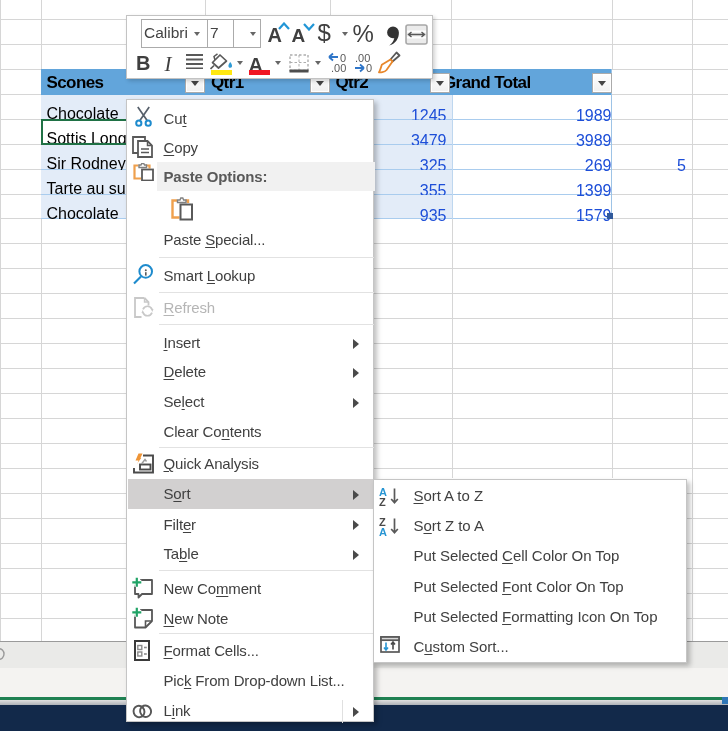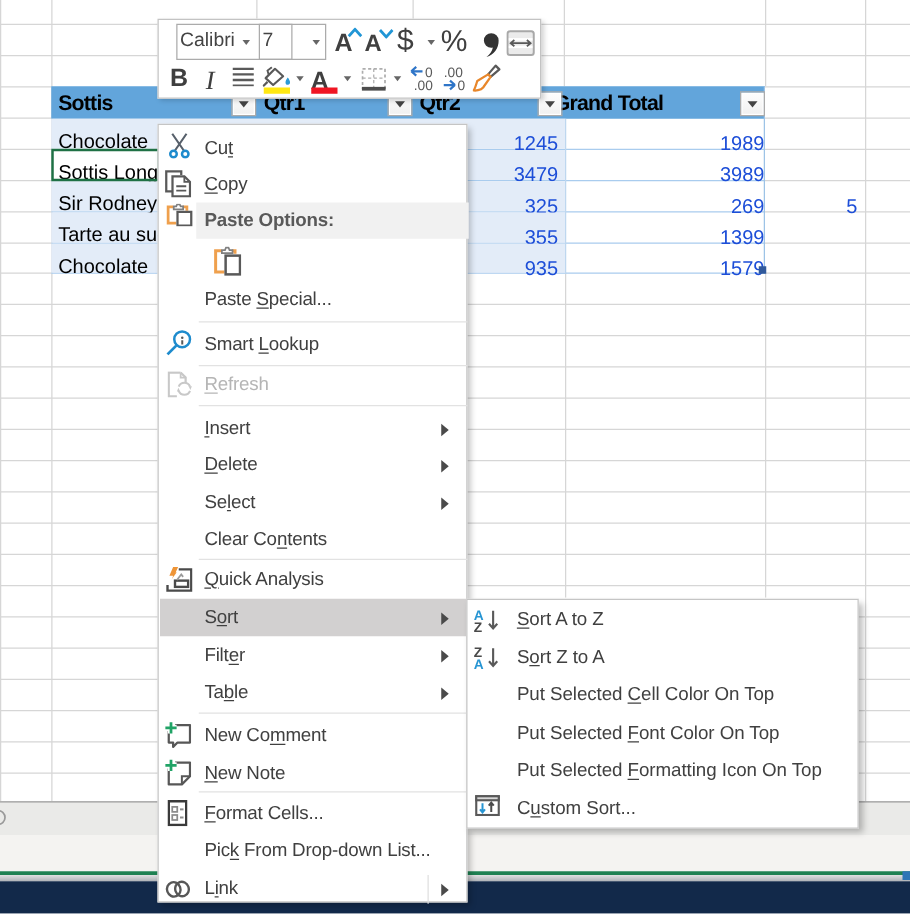--- a/index.html
+++ b/index.html
@@ -77,21 +77,21 @@
 <div class="vl" style="left:205px;top:0;height:15px"></div>
 <div class="vl" style="left:330px;top:0;height:15px"></div>
 <div class="vl" style="left:451px;top:0;height:69px"></div>
 <div class="vl" style="left:451.5px;top:218px;height:260px"></div>
 <div class="vl" style="left:612px;top:0;height:69px"></div>
 <div class="vl" style="left:612px;top:218px;height:260px"></div>
 <div class="vl" style="left:692px;top:0;height:641px"></div>
 
 <div id="tbl">
   <div class="hdr"></div>
-  <div class="hcell" style="left:5.5px">Sottis</div>
+  <div class="hcell" style="left:5.5px">Scones</div>
   <div class="hcell" style="left:170px">Qtr1</div>
   <div class="hcell" style="left:294.5px">Qtr2</div>
   <div class="hcell" style="left:402px">Grand Total</div>
   <div class="row" style="top:25.5px">
         <div class="fillBD"></div>
         <div class="cellt" style="left:5.5px">Chocolate</div>
         <div class="num" style="left:300px;width:105.5px">1245</div>
         <div class="num" style="left:420px;width:150.5px">1989</div>
       </div>
   <div class="row" style="top:50.5px">

